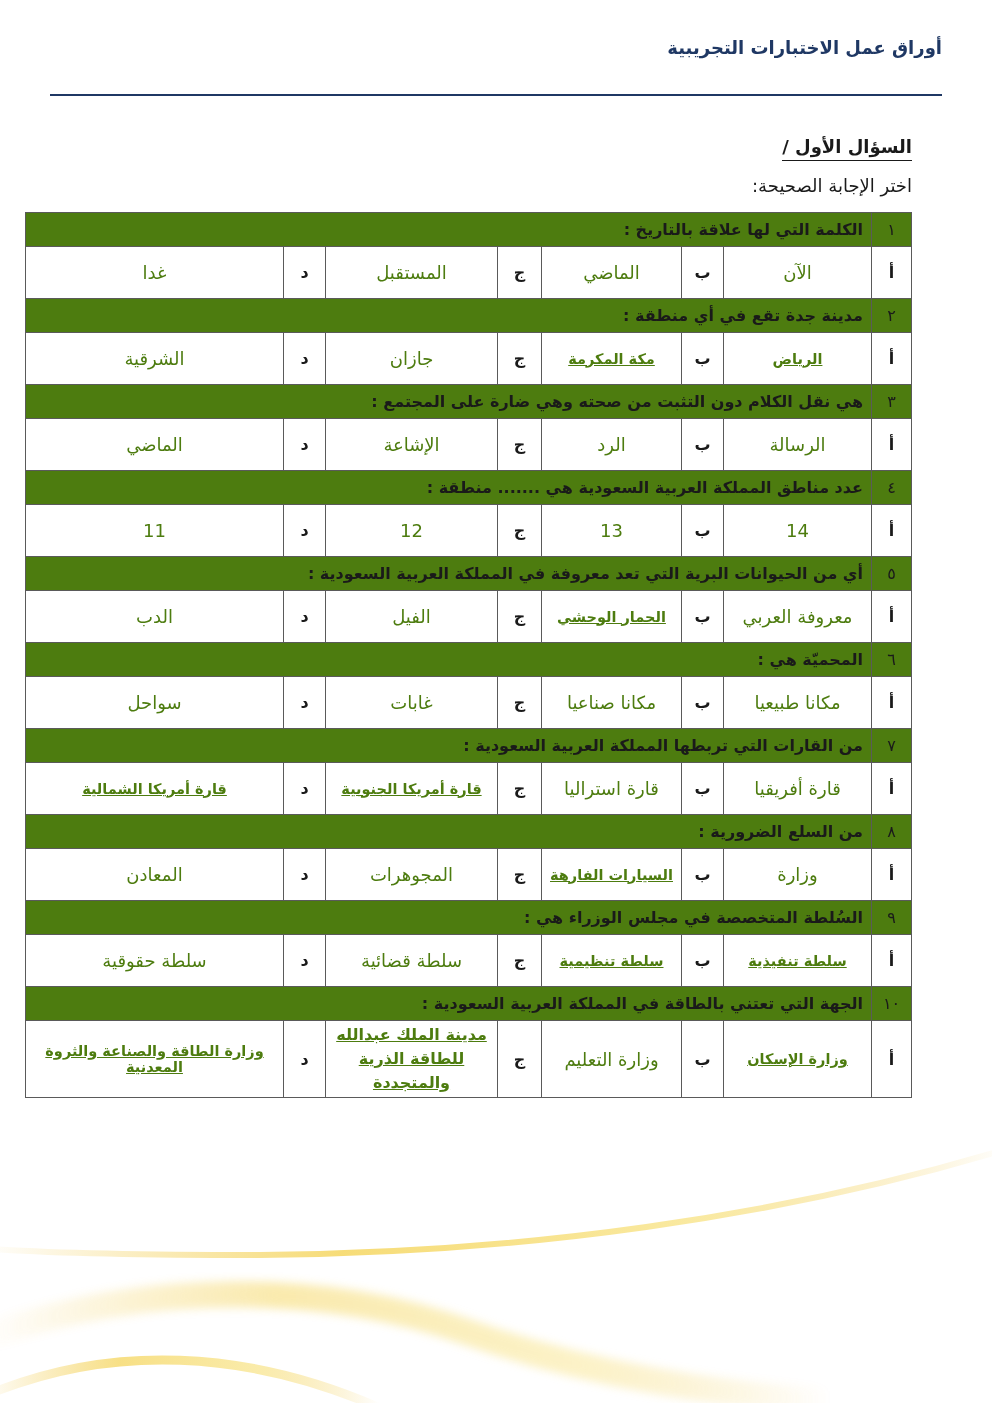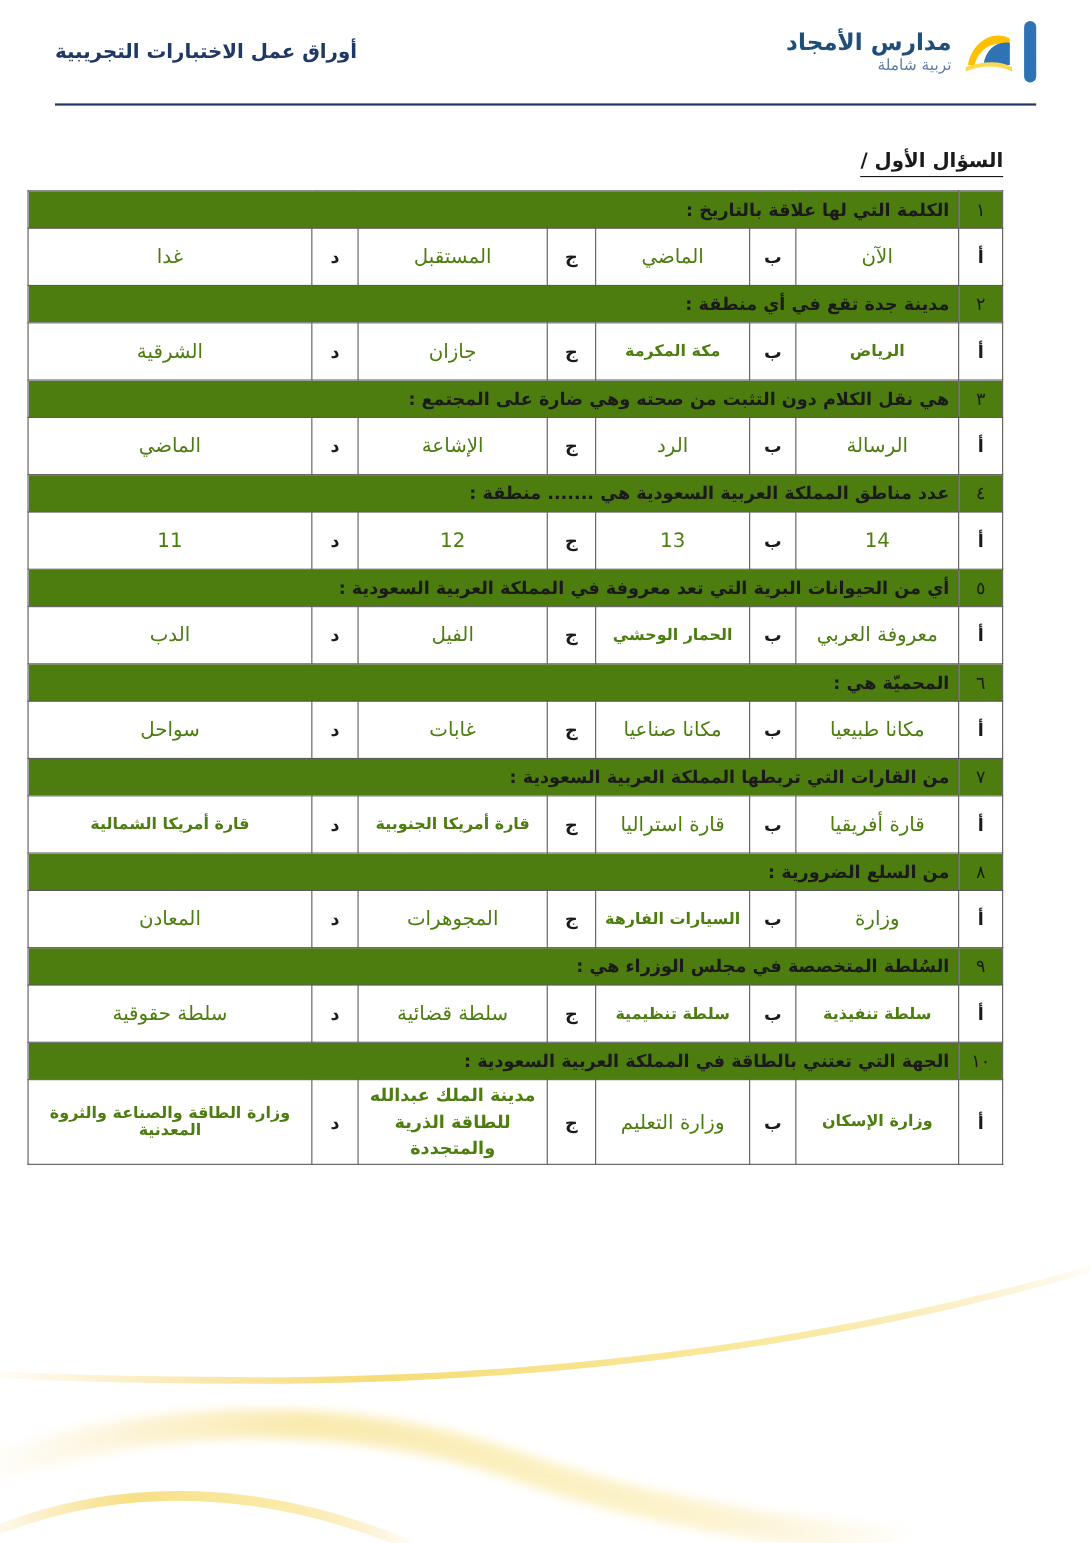--- a/index.html
+++ b/index.html
@@ -37,53 +37,40 @@
     border-collapse: collapse; table-layout: fixed; direction: rtl;
   }
   table.quiz td { border: 1px solid #5a5a5a; overflow: hidden; }
   tr.qhead td { background: #4d7c0f; height: 34px; }
   td.qnum { text-align: center; font-size: 16px; color: #1a1a1a; }
   td.qtext { font-weight: 700; font-size: 16px; color: #1a1a1a; padding: 3px 8px; text-align: right; }
   tr.arow td { height: 52px; background: #ffffff; }
   tr.arow.tall td { height: 68px; }
   td.letter { text-align: center; font-weight: 700; font-size: 16px; color: #1a1a1a; }
   td.ans { text-align: center; font-size: 18px; color: #4d7c0f; padding: 2px 4px; }
-  td.ans.b { font-weight: 700; font-size: 14.5px; }
+  td.ans.b { font-weight: 700; font-size: 14.5px; text-decoration: underline; }
   td.ans.sm { font-size: 16px; line-height: 1.5; }
 
   
   .swoosh { position: absolute; left: 0; bottom: 0; width: 992px; height: 300px; pointer-events: none; }
 </style>
 </head>
 <body>
 
 <div class="page">
 
   <div class="header">
-    <div class="logo">
-      <div class="logo-bar"></div>
-      <span>
-        <svg width="48" height="48" viewBox="0 0 48 48">
-          <path d="M6 38 C10 16, 30 6, 44 14 L44 22 C32 14, 16 22, 12 38 Z" fill="#ffc000"></path>
-          <path d="M20 38 C22 24, 32 16, 44 18 L44 38 Z" fill="#2e74b5"></path>
-          <path d="M4 40 C20 34, 36 34, 46 40 L46 44 C34 38, 18 38, 4 44 Z" fill="#ffd84d"></path>
-        </svg>
-      </span>
-      <div class="logo-text">
-        <span class="logo-name">مدارس الأمجاد</span>
-        <span class="logo-tagline">تربية شاملة</span>
-      </div>
-    </div>
     <div class="doc-title">أوراق عمل الاختبارات التجريبية</div>
   </div>
 
   <div class="content">
     <div class="section-title">
       <span>السؤال الأول /</span>
     </div>
+    <div class="instruction">اختر الإجابة الصحيحة:</div>
 
     <table class="quiz">
       <colgroup>
         <col style="width:40px">
           <col style="width:148px">
         <col style="width:42px">
           <col style="width:140px">
         <col style="width:44px">
           <col style="width:172px">
         <col style="width:42px">

